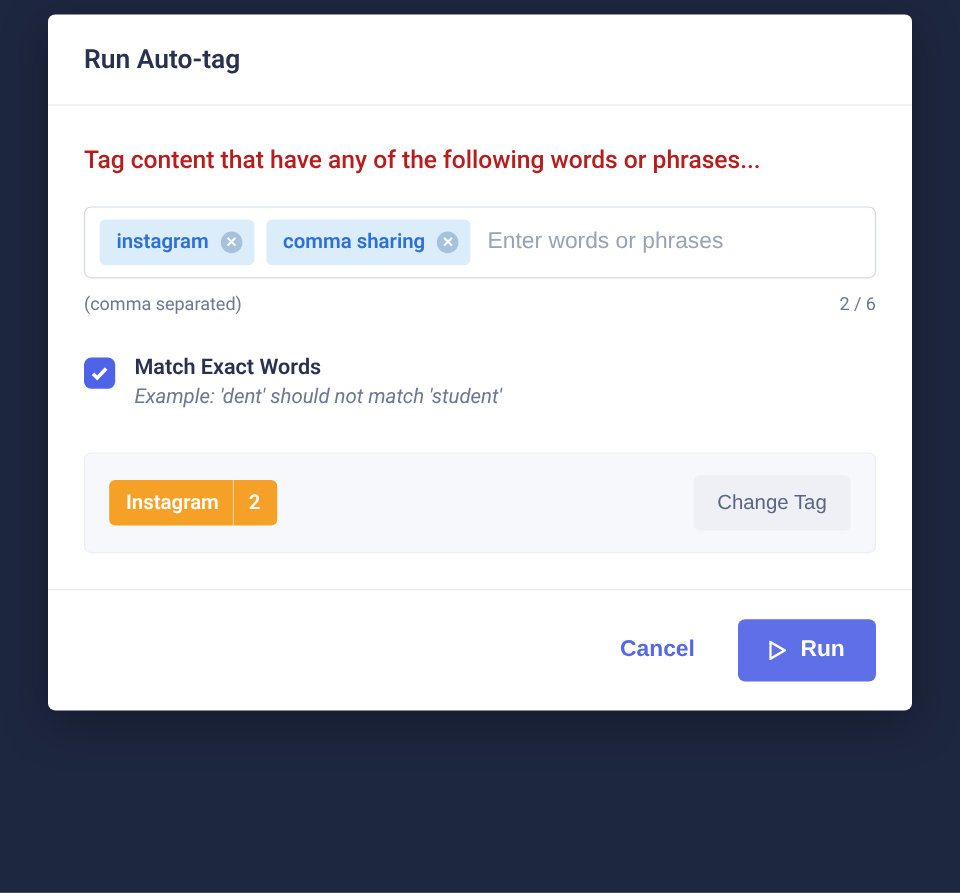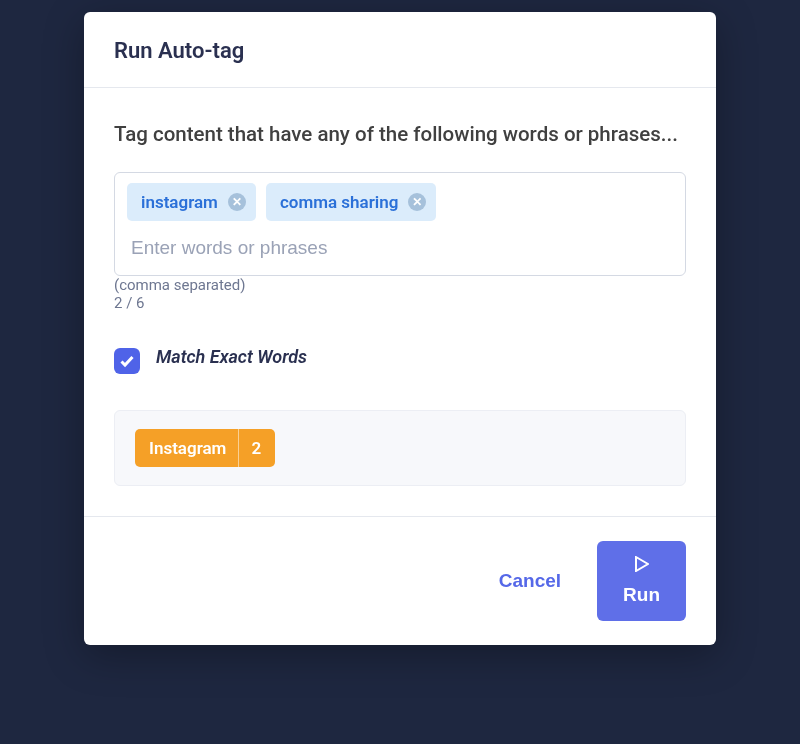--- a/index.html
+++ b/index.html
@@ -14,40 +14,40 @@
       height: 744px;
       overflow: hidden;
       display: flex;
       align-items: flex-start;
       justify-content: center;
       padding: 12px;
     }
     .modal {
       background: #ffffff;
       border-radius: 6px;
-      width: 632px;
+      width: 720px;
       box-shadow: 0 10px 40px rgba(0,0,0,0.3);
       display: flex;
       flex-direction: column;
     }
     .modal-header {
       padding: 26px 30px 24px 30px;
       border-bottom: 1px solid #e5e8ee;
     }
     .modal-title {
       font-size: 22px;
       font-weight: 600;
       color: #2a3050;
     }
     .modal-body {
       padding: 34px 30px 30px 30px;
     }
     .section-label {
       font-size: 20.5px;
-      color: #404040;
+      color: #b91c1c;
       font-weight: 500;
       margin-bottom: 26px;
     }
     .tag-input-wrap {
       border: 1px solid #d4d9e3;
       border-radius: 6px;
       padding: 10px 12px;
       display: flex;
       align-items: center;
       flex-wrap: wrap;
@@ -86,23 +86,23 @@
       color: #a16207;
       padding: 6px 4px;
       background: transparent;
     }
     .tag-text-input::placeholder {
       color: #9aa2b6;
     }
     .hint-row {
       display: flex;
       justify-content: space-between;
+      margin-top: 12px;
       color: #6e7791;
       font-size: 15px;
-      flex-direction: column;
     }
     .checkbox-row {
       display: flex;
       align-items: flex-start;
       gap: 16px;
       margin-top: 34px;
       margin-bottom: 36px;
     }
     .checkbox {
       width: 26px;
@@ -125,21 +125,20 @@
     }
     .checkbox-labels {
       display: flex;
       flex-direction: column;
       gap: 4px;
     }
     .checkbox-title {
       font-size: 18px;
       font-weight: 600;
       color: #2a3050;
-      font-style: italic;
     }
     .checkbox-example {
       font-size: 17px;
       font-style: italic;
       color: #6e7791;
     }
     .tag-display-box {
       background: #f7f8fb;
       border: 1px solid #eceef4;
       border-radius: 6px;
@@ -197,21 +196,20 @@
       color: #ffffff;
       border: none;
       border-radius: 6px;
       padding: 15px 26px;
       font-size: 19px;
       font-weight: 600;
       cursor: pointer;
       display: inline-flex;
       align-items: center;
       gap: 12px;
-      flex-direction: column;
     }
     .btn-run svg {
       width: 14px;
       height: 16px;
       fill: none;
       stroke: #ffffff;
       stroke-width: 2;
     }
   </style>
 </head>
@@ -243,29 +241,31 @@
     </div>
 
     <div class="checkbox-row">
       <div class="checkbox">
         <svg viewBox="0 0 16 16">
           <polyline points="2.5,8.5 6,12 13.5,4"></polyline>
         </svg>
       </div>
       <div class="checkbox-labels">
         <div class="checkbox-title">Match Exact Words</div>
+        <div class="checkbox-example">Example: 'dent' should not match 'student'</div>
       </div>
     </div>
 
 
     <div class="tag-display-box">
       <span class="tag-pill">
         <span class="tag-pill-label">Instagram</span>
         <span class="tag-pill-count">2</span>
       </span>
+      <button class="change-tag-btn">Change Tag</button>
     </div>
   </div>
 
   <div class="modal-footer">
     <button class="btn-cancel">Cancel</button>
     <button class="btn-run">
       <svg viewBox="0 0 14 16">
         <polygon points="1,1 13,8 1,15" fill="none"></polygon>
       </svg>
       <span>Run</span>

